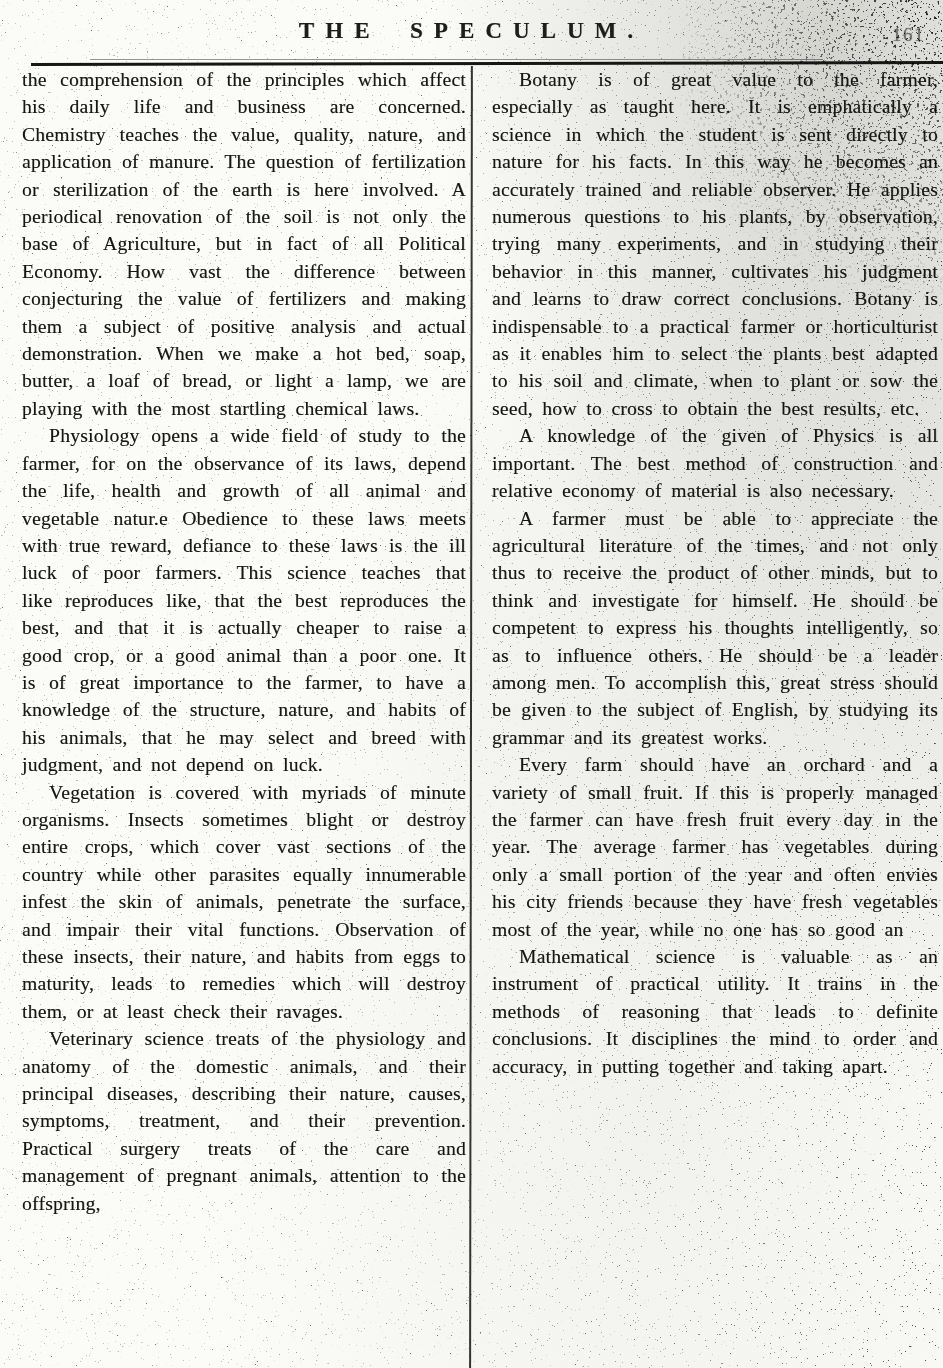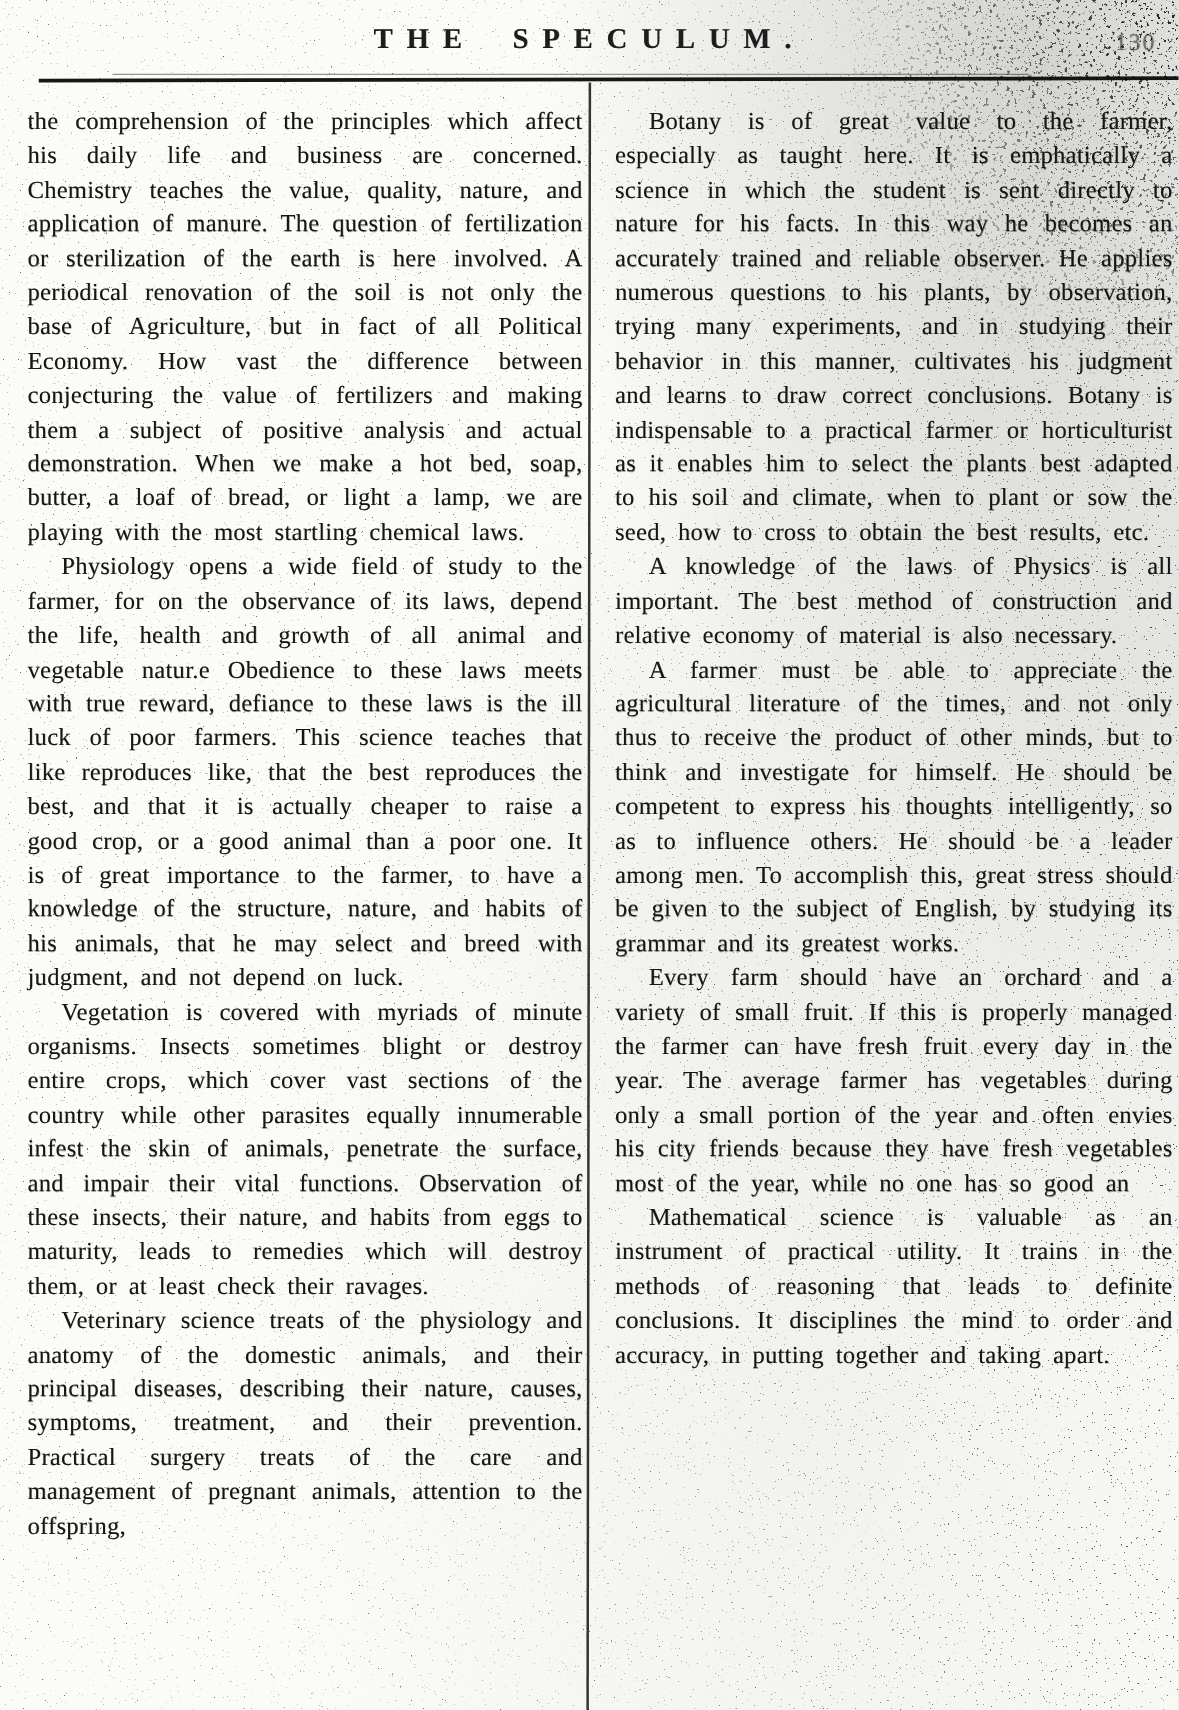--- a/index.html
+++ b/index.html
@@ -49,21 +49,21 @@
   .head-rule-echo {
     position: absolute;
     top: 59px; left: 90px; right: 120px;
     height: 1px;
     background: rgba(22,22,22,0.45);
   }
 
   
   .column {
     position: absolute;
-    top: 84px;
+    top: 66px;
     width: 444px;
     font-size: 19.6px;
     line-height: 27.4px;
     text-align: justify;
     word-spacing: 0.22em;
     letter-spacing: 0.012em;
     text-shadow: 0.35px 0.35px 0 rgba(20,20,20,0.42);
   }
   .column.left  { left: 22px; }
   .column.right { left: 492px; width: 446px; }
@@ -86,36 +86,36 @@
     width: 943px; height: 1368px;
     pointer-events: none;
   }
 </style>
 </head>
 <body>
 
 <div class="page">
 
   <div class="masthead">THE SPECULUM.</div>
-  <div class="folio">130</div>
+  <div class="folio">161</div>
   <div class="head-rule-echo"></div>
   <div class="head-rule"></div>
 
   <div class="col-divider"></div>
 
   <div class="column left">
     <p class="cont">the comprehension of the principles which affect his daily life and business are concerned.  Chemistry teaches the value, quality, nature, and application of manure.  The question of fertilization or sterilization of the earth is here involved.  A periodical renovation of the soil is not only the base of Agriculture, but in fact of all Political Economy.  How vast the difference between conjecturing the value of fertilizers and making them a subject of positive analysis and actual demonstration.  When we make a hot bed, soap, butter, a loaf of bread, or light a lamp, we are playing with the most startling chemical laws.</p>
     <p>Physiology opens a wide field of study to the farmer, for on the observance of its laws, depend the life, health and growth of all animal and vegetable natur.e Obedience to these laws meets with true reward, defiance to these laws is the ill luck of poor farmers.  This science teaches that like reproduces like, that the best reproduces the best, and that it is actually cheaper to raise a good crop, or a good animal than a poor one.  It is of great importance to the farmer, to have a knowledge of the structure, nature, and habits of his animals, that he may select and breed with judgment, and not depend on luck.</p>
     <p>Vegetation is covered with myriads of minute organisms.  Insects sometimes blight or destroy entire crops, which cover vast sections of the country while other parasites equally innumerable infest the skin of animals, penetrate the surface, and impair their vital functions.  Observation of these insects, their nature, and habits from eggs to maturity, leads to remedies which will destroy them, or at least check their ravages.</p>
     <p>Veterinary science treats of the physiology and anatomy of the domestic animals, and their principal diseases, describing their nature, causes, symptoms, treatment, and their prevention.  Practical surgery treats of the care and management of pregnant animals, attention to the offspring,</p>
   </div>
 
   <div class="column right">
     <p>Botany is of great value to the farmer, especially as taught here.  It is emphatically a science in which the student is sent directly to nature for his facts.  In this way he becomes an accurately trained and reliable observer.  He applies numerous questions to his plants, by observation, trying many experiments, and in studying their behavior in this manner, cultivates his judgment and learns to draw correct conclusions. Botany is indispensable to a practical farmer or horticulturist as it enables him to select the plants best adapted to his soil and climate, when to plant or sow the seed, how to cross to obtain the best results, etc.</p>
-    <p>A knowledge of the laws of Physics is all important.  The best method of construction and relative economy of material is also necessary.</p>
+    <p>A knowledge of the given of Physics is all important.  The best method of construction and relative economy of material is also necessary.</p>
     <p>A farmer must be able to appreciate the agricultural literature of the times, and not only thus to receive the product of other minds, but to think and investigate for himself.  He should be competent to express his thoughts intelligently, so as to influence others.  He should be a leader among men. To accomplish this, great stress should be given to the subject of English, by studying its grammar and its greatest works.</p>
     <p>Every farm should have an orchard and a variety of small fruit.  If this is properly managed the farmer can have fresh fruit every day in the year.  The average farmer has vegetables during only a small portion of the year and often envies his city friends because they have fresh vegetables most of the year, while no one has so good an</p>
     <p>Mathematical science is valuable as an instrument of practical utility.  It trains in the methods of reasoning that leads to definite conclusions.  It disciplines the mind to order and accuracy, in putting together and taking apart.</p>
   </div>
 
   <svg class="noise-svg" width="943" height="1368" viewBox="0 0 943 1368" aria-hidden="true">
     <defs>
       <filter id="speckLight" x="0" y="0" width="943" height="1368" filterUnits="userSpaceOnUse">
         <feTurbulence type="fractalNoise" baseFrequency="0.8" numOctaves="2" seed="11" stitchTiles="stitch"></feTurbulence>
         <feColorMatrix type="matrix" values="0 0 0 0 0  0 0 0 0 0  0 0 0 0 0  12 12 12 0 -25"></feColorMatrix>

